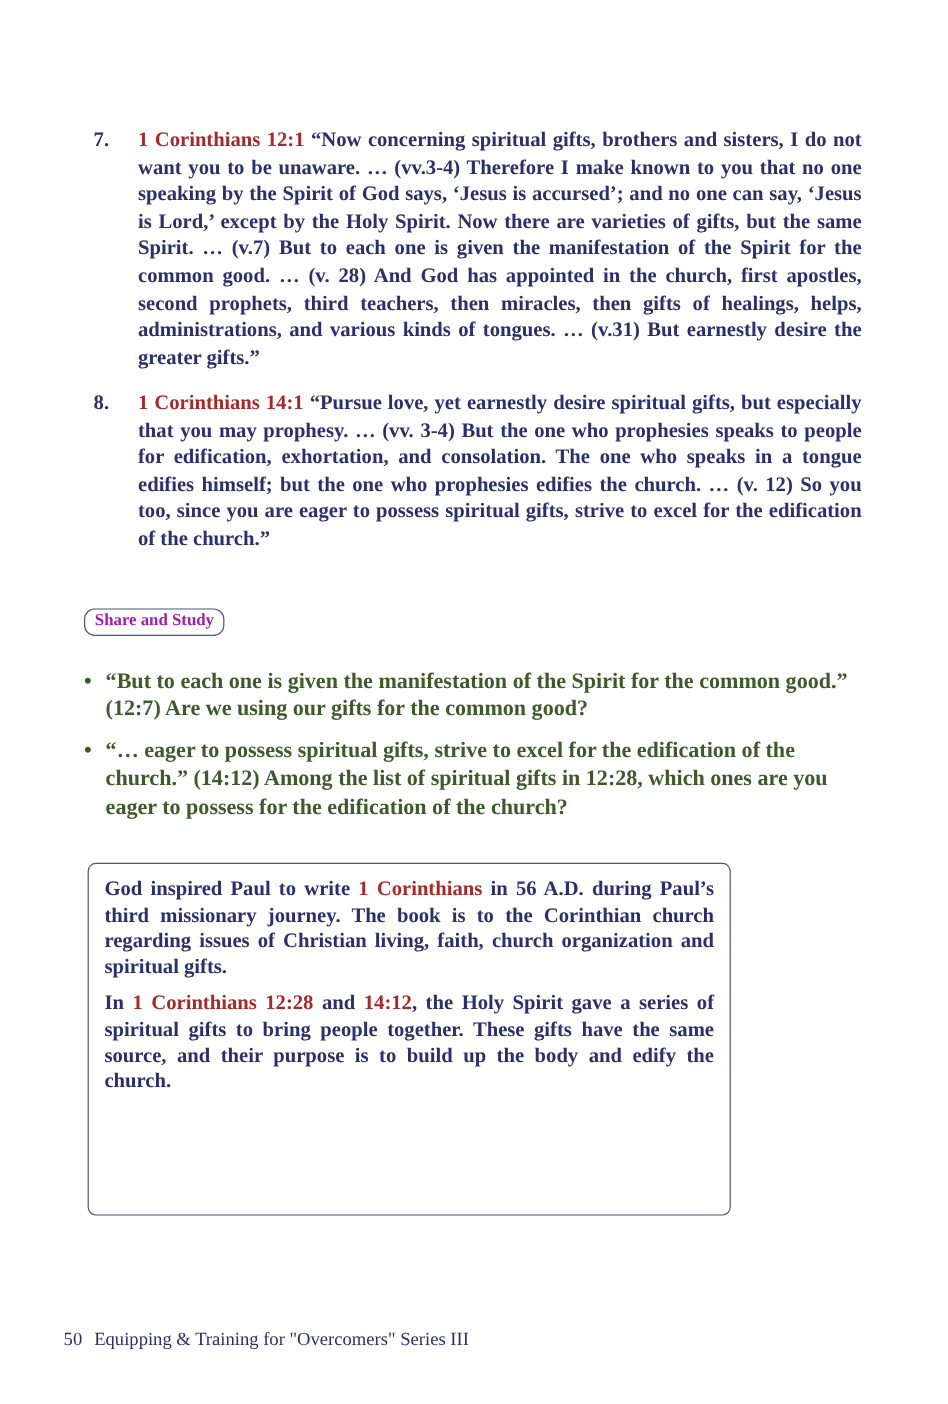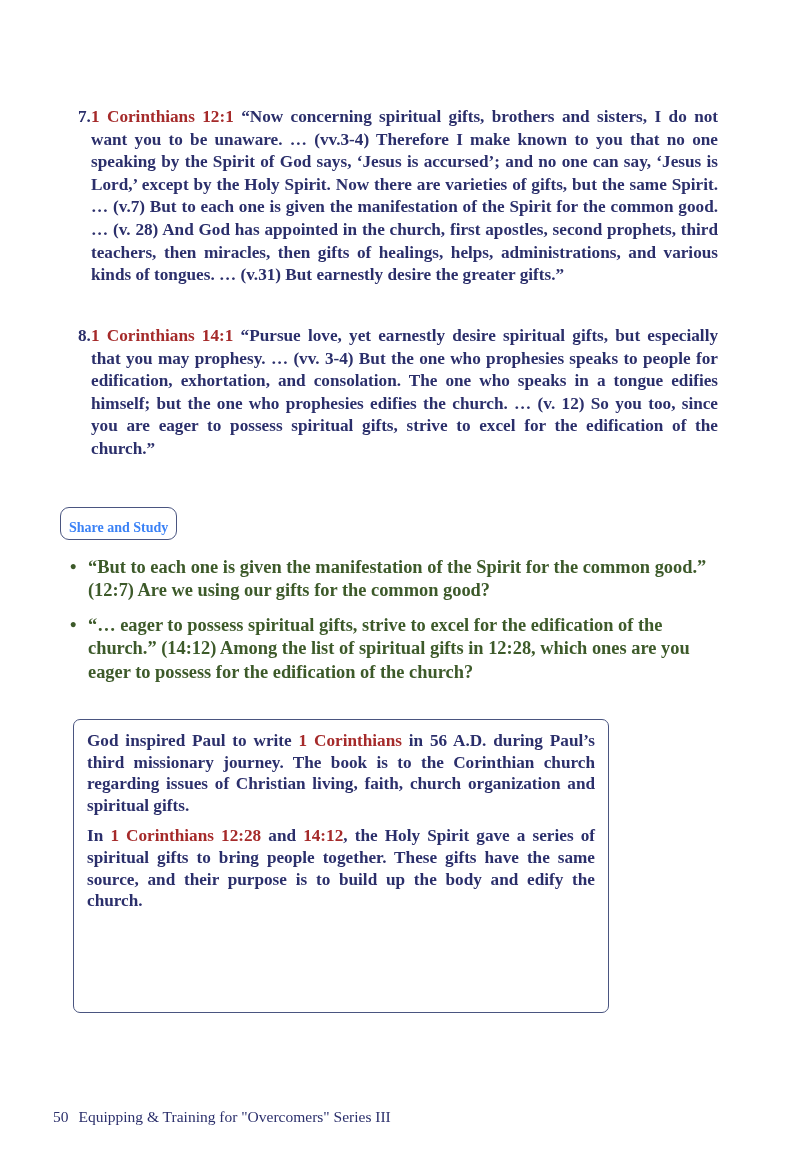--- a/index.html
+++ b/index.html
@@ -2,23 +2,23 @@
 <html><head>
 <meta charset="utf-8">
 <style>
   html, body { margin:0; padding:0; background:#ffffff; }
   body { width:790px; height:1170px; position:relative; overflow:hidden;
          font-family:"Liberation Serif", "DejaVu Serif", serif; }
   .red { color:#a52a2a; }
   .item { position:absolute; left:78px; width:640px; font-weight:bold; font-size:17.2px;
           line-height:22.6px; color:#2b2f6b; text-align:justify; }
   .item .num { position:absolute; left:0; top:0; }
-  .item .body { margin-left:13px; }
-  .share-badge { position:absolute; left:60px; top:507px; padding:11px 8px 2px 8px;
-          border:1.3px solid #4a5580; border-radius:9px; color:#3b82f6;
+  .item .body { margin-left:37px; }
+  .share-badge { position:absolute; left:70px; top:507px; padding:1px 8px 2px 8px;
+          border:1.3px solid #4a5580; border-radius:9px; color:#a21caf;
           font-weight:bold; font-size:14px; line-height:18px; }
   .bullet { position:absolute; left:70px; width:640px; font-weight:bold; font-size:18.4px;
             line-height:23.4px; color:#3d5a2a; }
   .bullet .dot { position:absolute; left:0; top:0; }
   .bullet .body { margin-left:18px; }
   .box { position:absolute; left:73px; top:719px; width:536px; height:294px;
          border:1.3px solid #4a5580; border-radius:7px; box-sizing:border-box;
          padding:10px 13px 0 13px; }
   .box p { margin:0 0 9px 0; font-weight:bold; font-size:17.2px; line-height:21.6px;
            color:#2b2f6b; text-align:justify; }

